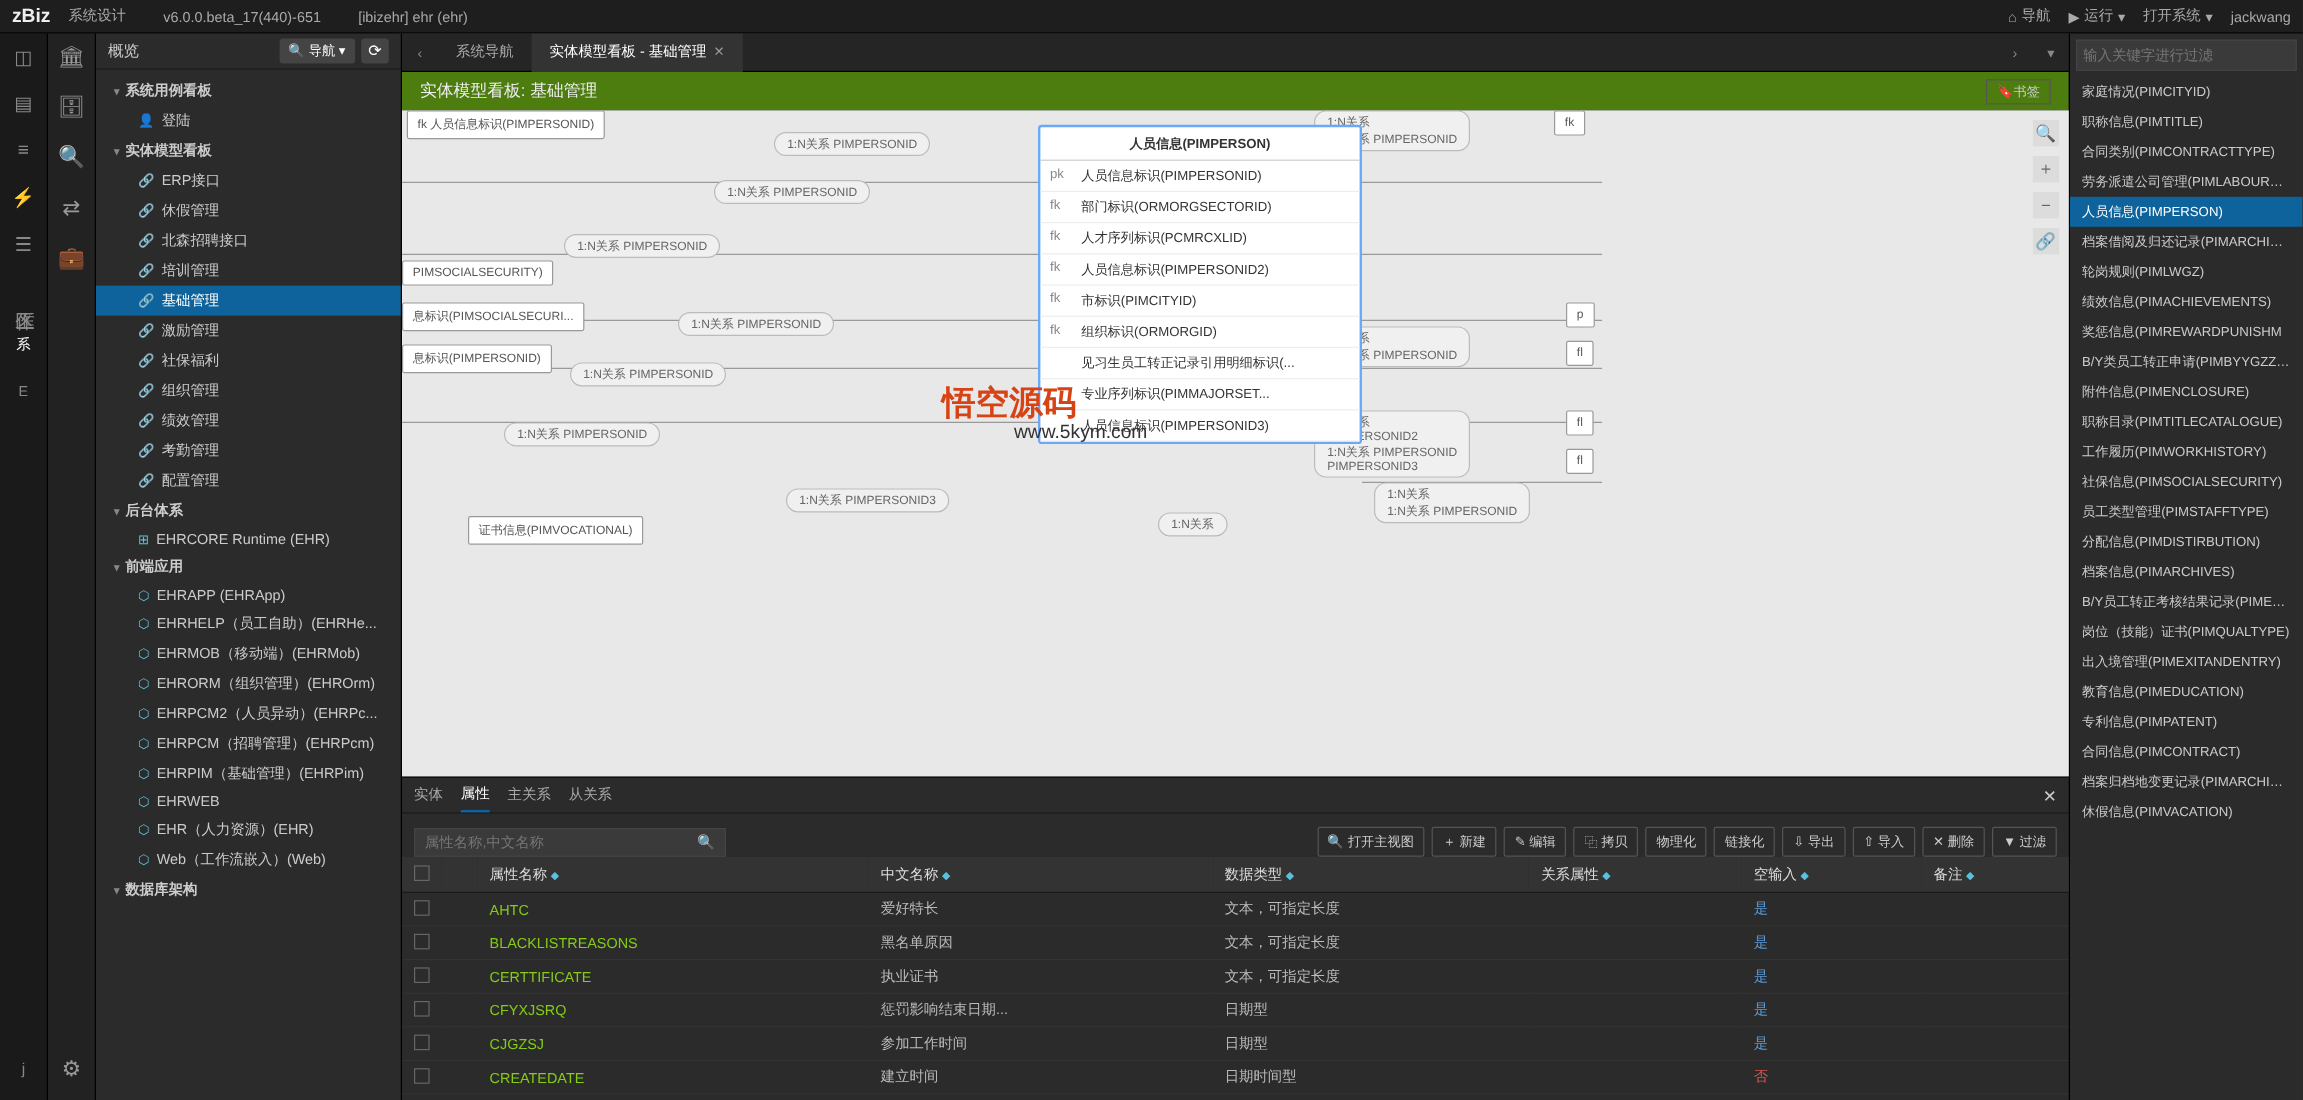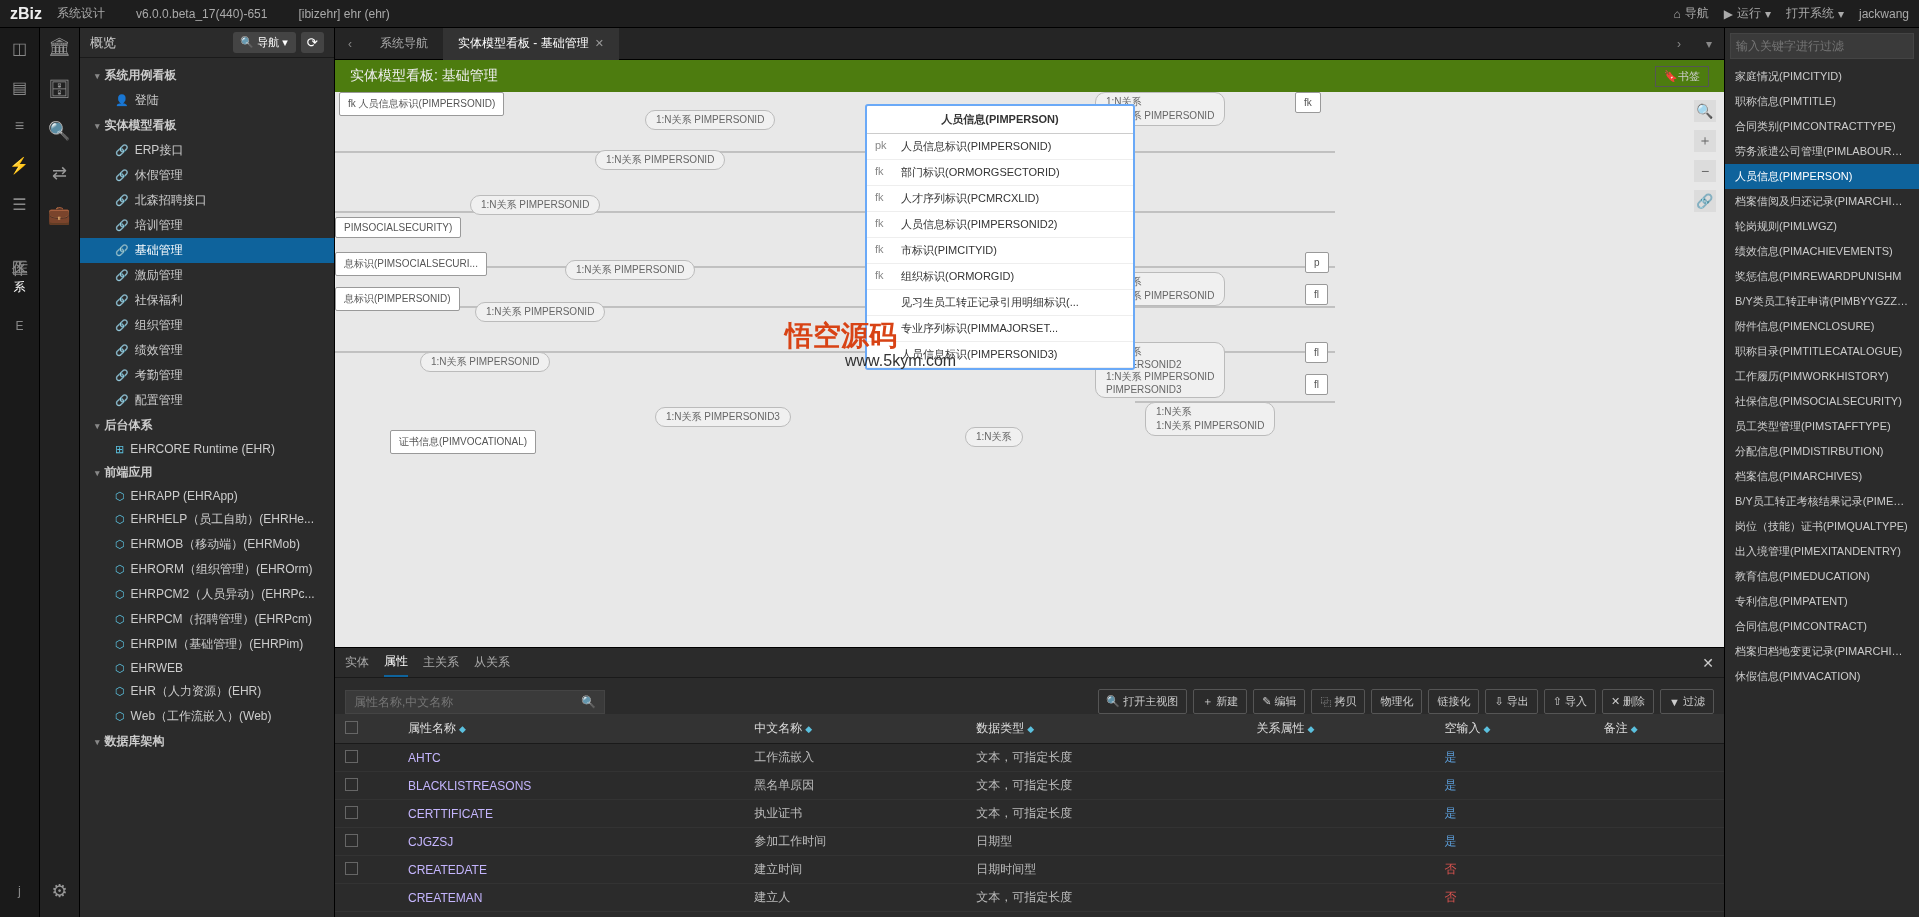--- a/index.html
+++ b/index.html
@@ -56,21 +56,21 @@
 .bp-toolbar{height:36px;display:flex;align-items:flex-end;padding:0 10px;gap:6px}
 .search-box{background:#3a3a3a;border:1px solid #444;padding:4px 8px;width:260px;display:flex;align-items:center}
 .search-box input{background:transparent;border:none;color:#ccc;flex:1;outline:none;font-size:12px}
 .tb-spacer{flex:1}
 .tb-btn{background:transparent;border:1px solid #555;color:#ccc;padding:4px 8px;cursor:pointer;font-size:11px;display:flex;align-items:center;gap:3px;border-radius:2px}
 .table-wrap{flex:1;overflow:auto}
 table{width:100%;border-collapse:collapse;font-size:12px}
 th{background:#333;padding:6px 10px;text-align:left;border-bottom:1px solid #1a1a1a;color:#ddd;font-weight:normal}
 th .sort{color:#5bc0de;font-size:9px;margin-left:3px}
 td{padding:5px 10px;border-bottom:1px solid #333;color:#bbb}
-td.link{color:#c4b5fd;cursor:pointer}
+td.link{color:#84cc16;cursor:pointer}
 td.yes{color:#5b9bd5}
 td.no{color:#d9534f}
 .chk{width:13px;height:13px;border:1px solid #666;display:inline-block}
 .right-panel{width:195px;background:#2b2b2b;border-left:1px solid #000;display:flex;flex-direction:column}
 .rp-search{padding:5px}
 .rp-search input{width:100%;background:#3a3a3a;border:1px solid #444;padding:5px;color:#ccc;outline:none;font-size:12px}
 .rp-list{flex:1;overflow-y:auto}
 .rp-item{padding:5px 10px;cursor:pointer;white-space:nowrap;overflow:hidden;text-overflow:ellipsis;color:#ccc;font-size:11px}
 .rp-item.active{background:#0e639c;color:#fff}
 svg.connector{position:absolute;left:0;top:0;width:100%;height:100%;pointer-events:none}
@@ -332,21 +332,21 @@
             <th><span>关系属性</span><span class="sort">◆</span></th>
             <th><span>空输入</span><span class="sort">◆</span></th>
             <th><span>备注</span><span class="sort">◆</span></th>
           </tr>
             </thead>
           <tbody id="attr-rows">
               <tr>
                 <td><span class="chk"></span></td>
                 <td></td>
                 <td class="link">AHTC</td>
-                <td>工作流嵌入</td>
+                <td>爱好特长</td>
                 <td>文本，可指定长度</td>
                 <td></td>
                 <td class="yes">是</td>
                 <td></td>
               </tr>
               <tr>
                 <td><span class="chk"></span></td>
                 <td></td>
                 <td class="link">BLACKLISTREASONS</td>
                 <td>黑名单原因</td>
@@ -354,20 +354,30 @@
                 <td></td>
                 <td class="yes">是</td>
                 <td></td>
               </tr>
               <tr>
                 <td><span class="chk"></span></td>
                 <td></td>
                 <td class="link">CERTTIFICATE</td>
                 <td>执业证书</td>
                 <td>文本，可指定长度</td>
+                <td></td>
+                <td class="yes">是</td>
+                <td></td>
+              </tr>
+              <tr>
+                <td><span class="chk"></span></td>
+                <td></td>
+                <td class="link">CFYXJSRQ</td>
+                <td>惩罚影响结束日期...</td>
+                <td>日期型</td>
                 <td></td>
                 <td class="yes">是</td>
                 <td></td>
               </tr>
               <tr>
                 <td><span class="chk"></span></td>
                 <td></td>
                 <td class="link">CJGZSJ</td>
                 <td>参加工作时间</td>
                 <td>日期型</td>

